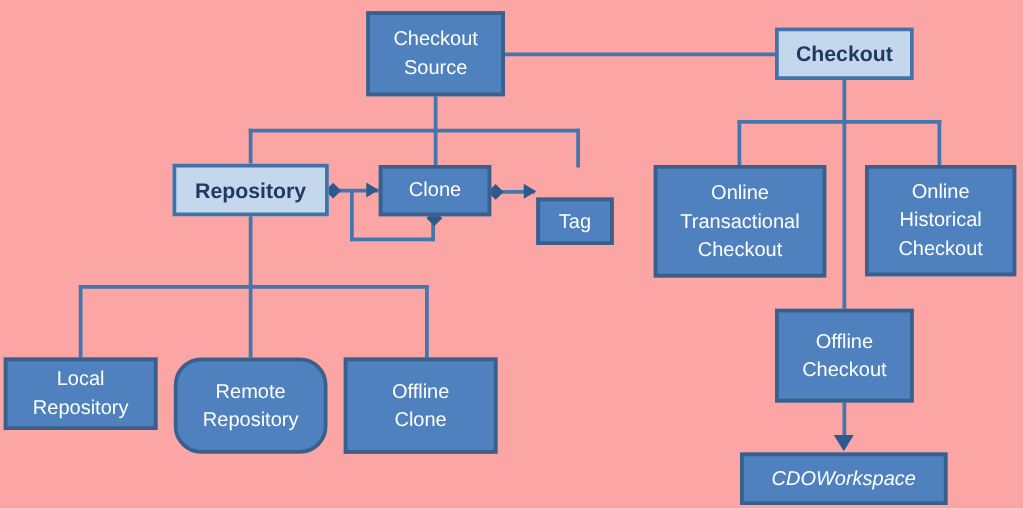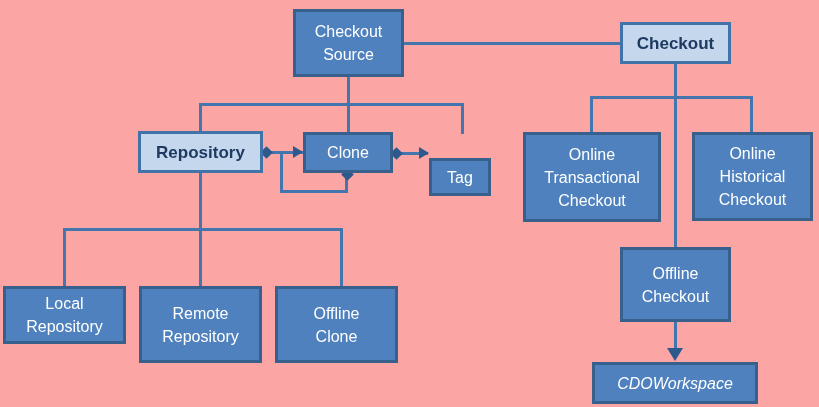--- a/index.html
+++ b/index.html
@@ -65,21 +65,21 @@
   #n-checkout-source { left: 293px; top: 9px;   width: 111px; height: 68px; }
   #n-checkout        { left: 620px; top: 22px;  width: 111px; height: 42px; }
   #n-repository      { left: 138px; top: 131px; width: 125px; height: 42px; }
   #n-branch          { left: 303px; top: 132px; width: 90px;  height: 41px; }
   #n-tag             { left: 429px; top: 134px; width: 62px;  height: 38px; margin-top: 24px; }
   #n-online-transactional { left: 523px; top: 132px; width: 138px; height: 90px; }
   #n-online-historical    { left: 692px; top: 132px; width: 121px; height: 89px; }
   #n-offline-checkout     { left: 620px; top: 247px; width: 111px; height: 75px; }
   #n-cdo-workspace        { left: 592px; top: 362px; width: 166px; height: 42px; font-style: italic; }
   #n-local-repository     { left: 3px;   top: 286px; width: 123px; height: 58px; }
-  #n-remote-repository    { left: 139px; top: 286px; width: 123px; height: 77px; }
+  #n-remote-repository    { left: 139px; top: 286px; width: 123px; height: 77px; border-radius: 22px; }
   #n-offline-clone        { left: 275px; top: 286px; width: 123px; height: 77px; }
 
   
   #e-cs-down   { left: 347px; top: 77px;  width: 3px;   height: 27px; }
   #e-br1-h     { left: 199px; top: 103px; width: 265px; height: 3px; }
   #e-br1-l     { left: 199px; top: 103px; width: 3px;   height: 28px; }
   #e-br1-m     { left: 347px; top: 103px; width: 3px;   height: 29px; }
   #e-br1-r     { left: 461px; top: 103px; width: 3px;   height: 31px; }
   #e-cs-co-h   { left: 404px; top: 42px;  width: 216px; height: 3px; }
   #e-co-down   { left: 674px; top: 64px;  width: 3px;   height: 183px; }

